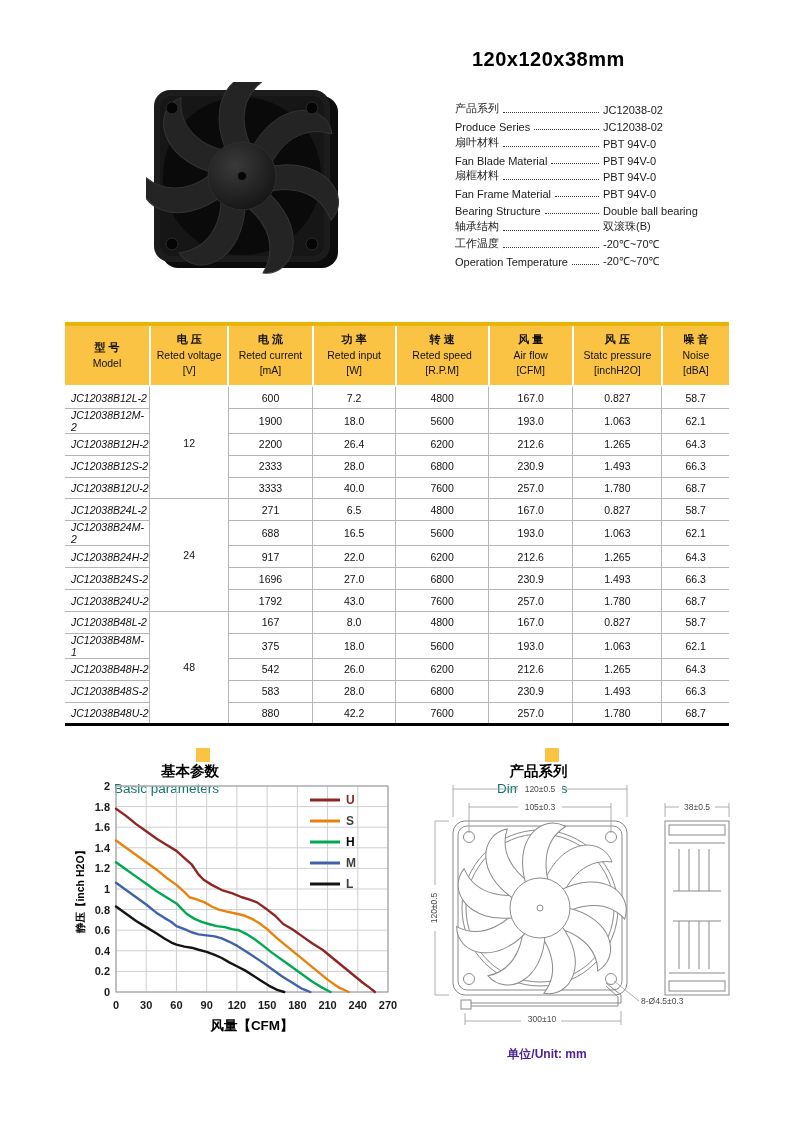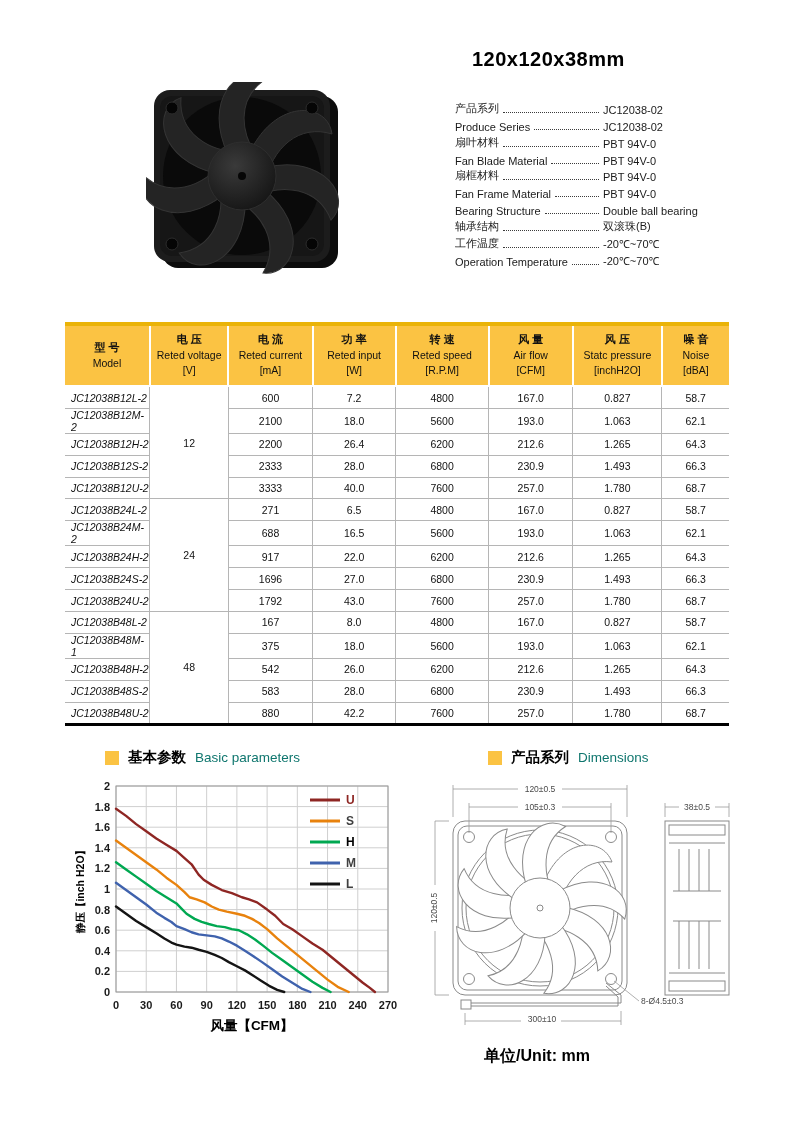--- a/index.html
+++ b/index.html
@@ -35,32 +35,32 @@
   .spec-table thead th:last-child { border-right:none; }
   .spec-table thead .h-zh { font-weight:bold; font-size:11px; }
   .spec-table tbody td {
     border:1px solid #b5b5b5; height:21.9px; font-size:10.5px;
     text-align:center; color:#111; padding:0;
   }
   .spec-table tbody td.model { text-align:left; padding-left:6px;font-style:italic; }
   .spec-table tbody td:first-child { border-left:none; }
   .spec-table tbody td:last-child { border-right:none; }
   
-  .sec-head { position:absolute; display:flex; align-items:center; }
+  .sec-head { position:absolute; display:flex; align-items:flex-end;flex-direction:column; }
   .sec-head .bullet { width:14px; height:14px; background:#FBC343; margin-right:9px; }
   .sec-head .zh { font-size:14.5px; font-weight:bold; color:#000; }
   .sec-head .en { font-size:13.5px; color:#0f766e; margin-left:9px; }
   #sec-params { left:105px; top:748px; }
   #sec-dims   { left:488px; top:748px; }
   
   .chart-wrap { position:absolute; left:74px; top:780px; width:330px; height:252px; }
   
   .dims-wrap { position:absolute; left:425px; top:773px; width:330px; height:268px; }
-  .unit-note { position:absolute; left:407px; top:1046px; width:260px; text-align:center;
-               font-size:16px; font-weight:bold; color:#000000; }
+  .unit-note { position:absolute; left:417px; top:1046px; width:260px; text-align:center;
+               font-size:12px; font-weight:bold; color:#4c1d95; }
   svg text { font-family:"Liberation Sans", sans-serif; }
   .dim-label { font-size:8.5px; fill:#4a4a4a; }
 </style>
 </head>
 <body>
 
 <div class="page">
 
   <div class="title">120x120x38mm</div>
 
@@ -208,21 +208,21 @@
           <td rowspan="5">12</td>
           <td>600</td>
           <td>7.2</td>
           <td>4800</td>
           <td>167.0</td>
           <td>0.827</td>
           <td>58.7</td>
         </tr>
         <tr>
           <td class="model">JC12038B12M-2</td>
-          <td>2100</td>
+          <td>1900</td>
           <td>18.0</td>
           <td>5600</td>
           <td>193.0</td>
           <td>1.063</td>
           <td>62.1</td>
         </tr>
         <tr>
           <td class="model">JC12038B12H-2</td>
           <td>2200</td>
           <td>26.4</td>

